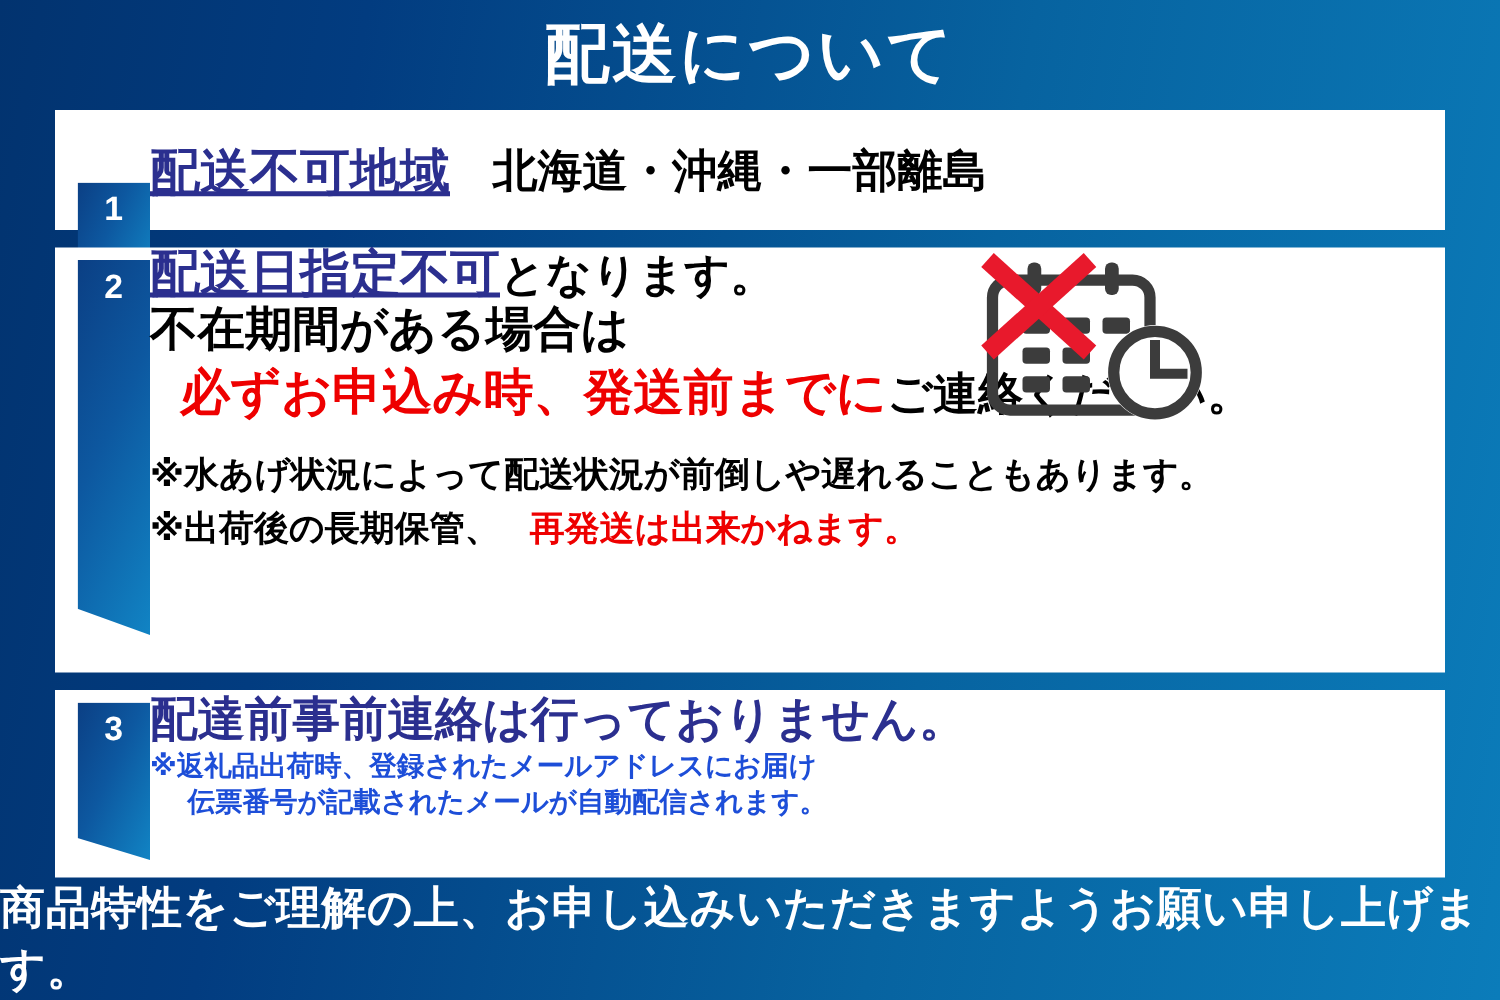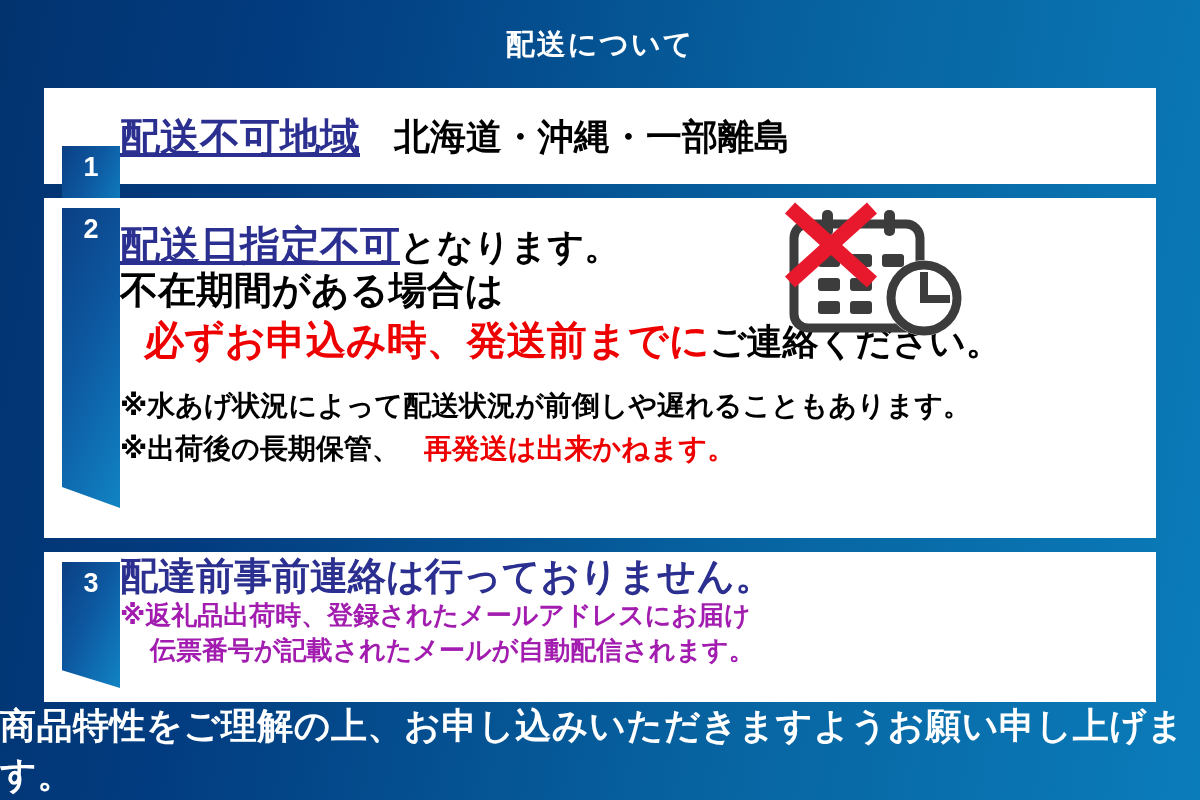--- a/index.html
+++ b/index.html
@@ -7,21 +7,21 @@
   body {
     font-family:"Liberation Sans","DejaVu Sans",sans-serif;
     background:linear-gradient(100deg,#02336f 0%,#023c80 22%,#0763a0 62%,#0b7cba 100%);
     position:relative;
   }
   .page { width:1200px; height:800px; position:relative; display:flex; flex-direction:column; }
 
   
   .title-bar { height:92px; display:flex; align-items:center; justify-content:center; }
   .title {
-    color:#ffffff; font-size:29px; font-weight:bold; letter-spacing:2px;
+    color:#ffffff; font-size:52px; font-weight:bold; letter-spacing:2px;
     line-height:1;
   }
 
   
   .cards { padding:0 44px; display:flex; flex-direction:column; gap:14px; }
   .card { background:#ffffff; position:relative; display:flex; }
 
   .badge-wrap { flex:0 0 auto; width:76px; position:relative; }
   .badge {
     position:absolute; left:18px; top:10px; width:58px;
@@ -39,35 +39,35 @@
 
   
   .card1 { height:96px; align-items:center; }
   .card1 .body { display:flex; align-items:center; padding-top:2px; }
   .hl-navy { color:#2b2f8f; font-weight:bold; font-size:40px; letter-spacing:0px;text-decoration:underline; }
   .blk { color:#000000; font-weight:bold; font-size:36px; }
   .sp-lg { display:inline-block; width:34px; }
 
   
   .card2 { height:340px; }
-  .card2 .body { padding-top:26px; position:relative; }
+  .card2 .body { position:relative; }
   .line2a { font-size:40px; line-height:1.08; white-space:nowrap; }
   .line2b { font-size:38px; line-height:1.22; color:#000; font-weight:bold; }
   .line2c { font-size:40px; line-height:1.2; white-space:nowrap; margin-top:2px; }
   .red { color:#ee0000; font-weight:bold;margin-left:24px; }
   .notes { margin-top:20px; }
   .note { font-size:28px; color:#000; font-weight:bold; line-height:1.55; }
 
   .cal-icon { position:absolute; right:170px; top:4px; width:210px; height:140px; }
 
   
   .card3 { height:150px; }
   .card3 .body { padding-top:4px; }
   .line3 { font-size:38px; color:#2b2f8f; font-weight:bold; line-height:1.1; }
-  .note3 { font-size:26px; color:#a21caf; font-weight:bold; line-height:1.35; }
+  .note3 { font-size:22px; color:#1d4ed8; font-weight:bold; line-height:1.35; }
   .note3.indent { padding-left:30px; }
 
   
   .footer { flex:1 1 auto; display:flex; align-items:center; justify-content:center; }
   .footer-text { color:#ffffff; font-size:36px; font-weight:bold; letter-spacing:0.5px; }
 </style>
 </head>
 <body>
 
 <div class="page">

